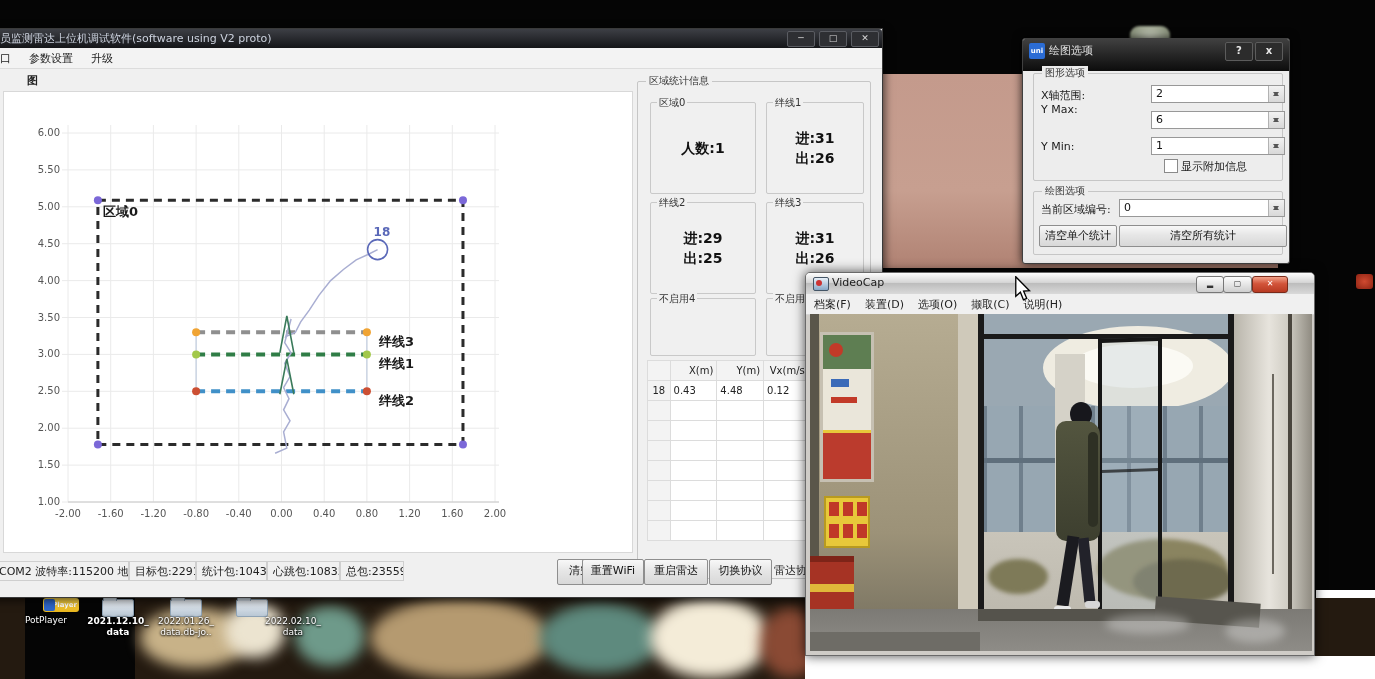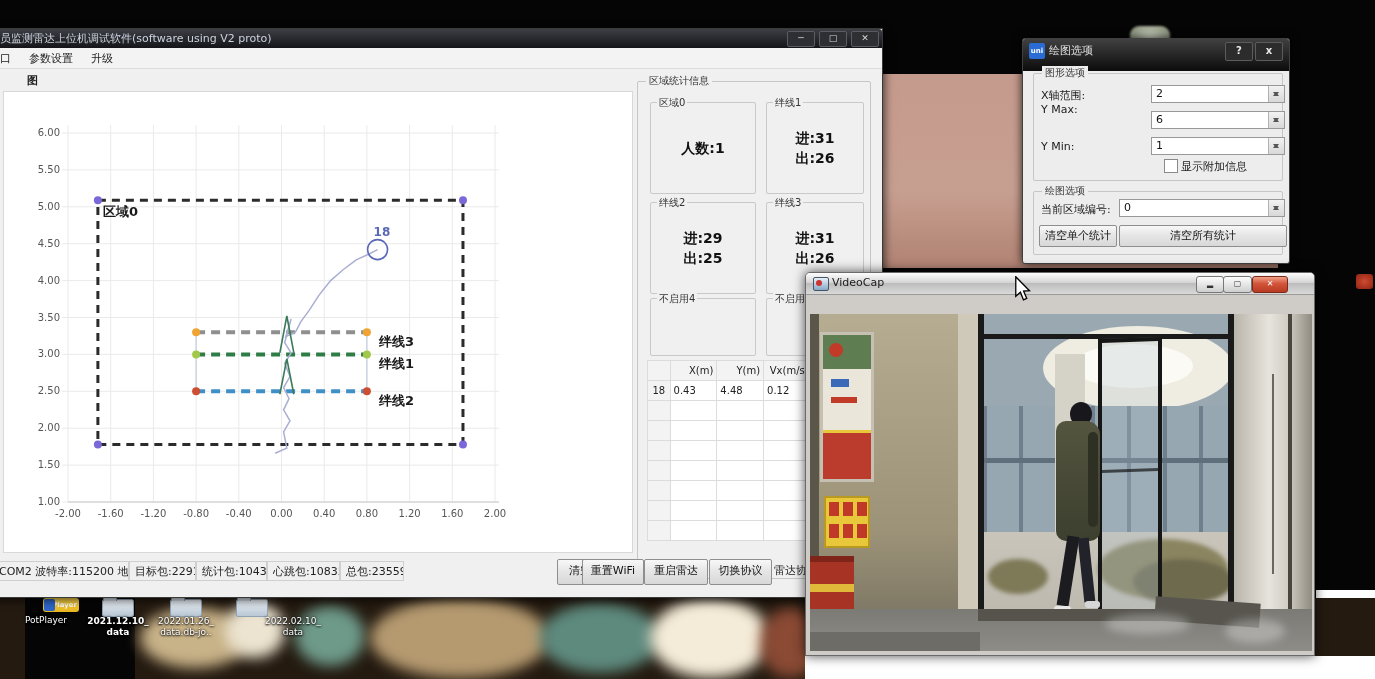--- a/index.html
+++ b/index.html
@@ -443,20 +443,27 @@
   </div>
 
   <div class="abs" id="vc">
     <div id="vc-titlebar">
       <div id="vc-icon"></div>
       <div id="vc-title">VideoCap</div>
       <div class="vc-cbtn" style="right:90px;width:26px;">▂</div>
       <div class="vc-cbtn" style="right:62px;width:27px;">▢</div>
       <div class="vc-cbtn" id="vc-close" style="right:26px;width:34px;">✕</div>
     </div>
+    <div id="vc-menubar">
+      <span>档案(F)</span>
+      <span>装置(D)</span>
+      <span>选项(O)</span>
+      <span>撷取(C)</span>
+      <span>说明(H)</span>
+    </div>
 
     <div id="video">
       <div class="v" id="v-ceiling"></div>
       <div class="v" id="v-leftwall"></div>
       <div class="v" id="v-leftwall-edge"></div>
       <div class="v" id="v-sign1">
         <div class="hd">
             <i></i>
           </div>
           <div class="bd">

